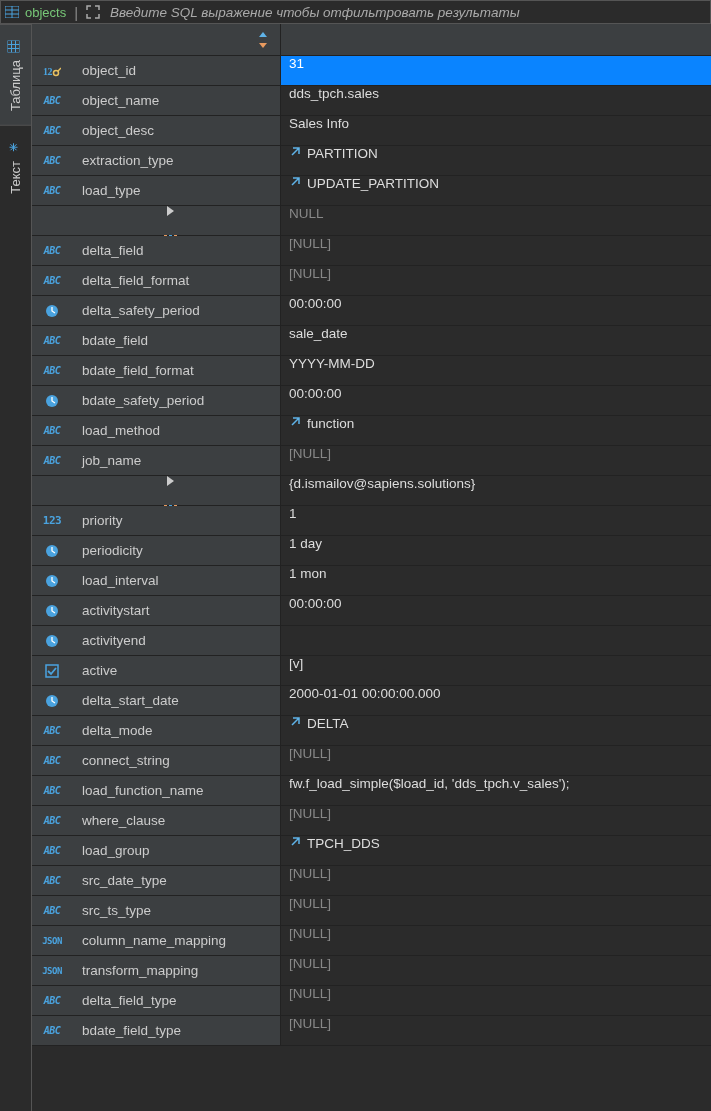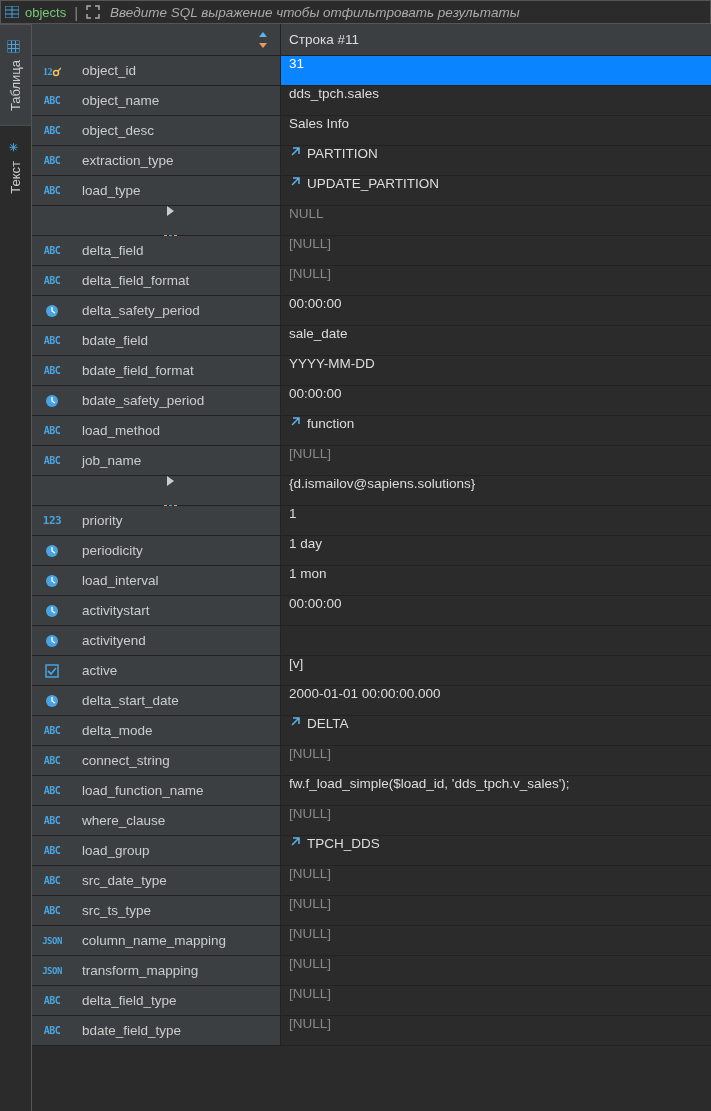--- a/index.html
+++ b/index.html
@@ -142,21 +142,21 @@
   font-family: "Consolas", monospace;
   font-size: 10px;
   font-weight: bold;
   letter-spacing: -0.5px;
   display:inline-flex;
   align-items:center;
   justify-content:center;
   width: 24px;
   flex-shrink:0;
 }
-.t-abc { color:#4aa3df; }
+.t-abc { color:#4aa3df;font-style:italic; }
 .t-123 { color:#4aa3df; font-size:11px;}
 .t-clock svg{ display:block;}
 .t-check svg{ display:block;}
 .t-json { color:#4aa3df; font-size:9px; }
 .t-key svg{ display:block;}
 .t-array svg{display:block;}
 </style>
 </head>
 <body>
 
@@ -206,21 +206,20 @@
   <div class="content">
     <div class="header-row">
       <div class="header-left">
         <span class="sort-icon">
           <svg width="14" height="18">
               <path d="M7 1 L3 6 L11 6 Z" fill="#5fb3e8"></path>
               <path d="M7 17 L3 12 L11 12 Z" fill="#e89a5f"></path>
             </svg>
         </span>
       </div>
-      <div class="header-right">Строка  #11</div>
     </div>
 
     <div class="grid" id="grid">
         <div class="row">
           <div class="cell-name">
             <span class="type-badge t-key">
               <svg width="18" height="14">
                 <text x="0" y="11" font-size="10" font-family="Consolas" fill="#4aa3df" font-weight="bold">12</text>
                 <circle cx="13" cy="9" r="2.5" fill="none" stroke="#e8c05f" stroke-width="1.5"></circle>
                 <path d="M15 7 L18 4" stroke="#e8c05f" stroke-width="1.5"></path>

